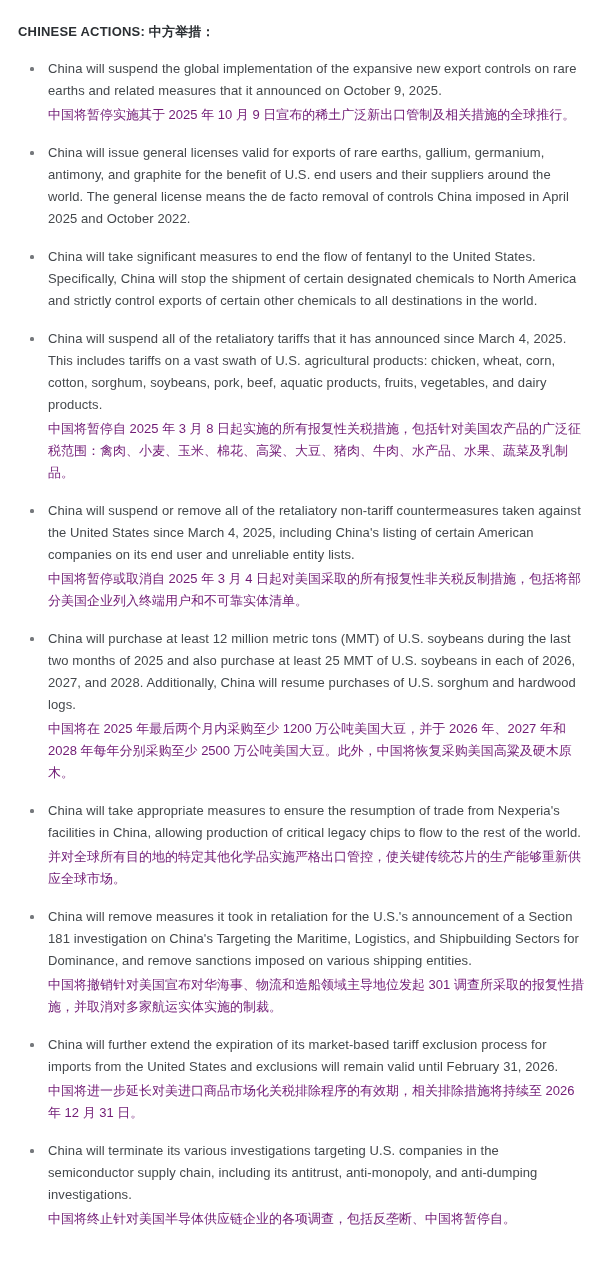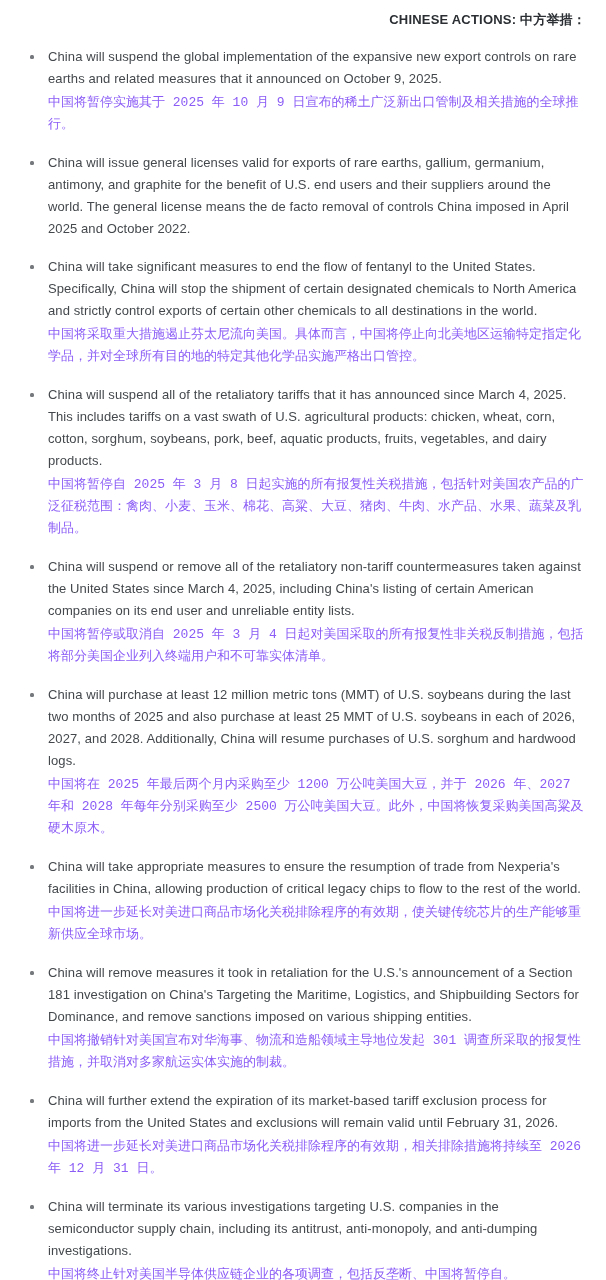--- a/index.html
+++ b/index.html
@@ -15,23 +15,22 @@
     -webkit-font-smoothing: antialiased;
   }
   .doc {
     padding: 10px 20px 14px 18px;
   }
   .doc-heading {
     font-size: 13px;
     font-weight: 700;
     color: #2b2f33;
     letter-spacing: 0.2px;
-    margin: 0 0 16px 0;
+    margin: 12px 0 16px 0;
     line-height: 20px;
-    text-align: right;
   }
   .actions-list {
     list-style: none;
     margin: 0;
     padding: 0;
   }
   .action-item {
     position: relative;
     padding-left: 30px;
     margin: 16px 0 9px 0;
@@ -49,22 +48,21 @@
     margin: 0;
     font-size: 13px;
     line-height: 22px;
   }
   .action-item p.en {
     color: #44484c;
     letter-spacing: 0.1px;
   }
   .action-item p.zh {
     margin-top: 2px;
-    color: #8b5cf6;
-    font-family: Liberation Mono, monospace;
+    color: #701a75;
   }
 </style>
 </head>
 <body>
 
 <main class="doc">
   <h1 class="doc-heading">CHINESE ACTIONS: 中方举措：</h1>
 
   <ul class="actions-list">
     <li class="action-item">
@@ -72,41 +70,40 @@
       <p class="en">China will suspend the global implementation of the expansive new export controls on rare earths and related measures that it announced on October 9, 2025.</p>
       <p class="zh">中国将暂停实施其于 2025 年 10 月 9 日宣布的稀土广泛新出口管制及相关措施的全球推行。</p>
     </li>
     <li class="action-item">
       <span class="bullet"></span>
       <p class="en">China will issue general licenses valid for exports of rare earths, gallium, germanium, antimony, and graphite for the benefit of U.S. end users and their suppliers around the world. The general license means the de facto removal of controls China imposed in April 2025 and October 2022.</p>
     </li>
     <li class="action-item">
       <span class="bullet"></span>
       <p class="en">China will take significant measures to end the flow of fentanyl to the United States. Specifically, China will stop the shipment of certain designated chemicals to North America and strictly control exports of certain other chemicals to all destinations in the world.</p>
-      <p class="zh">中国将采取重大措施遏止芬太尼流向美国。具体而言，中国将停止向北美地区运输特定指定化学品，并对全球所有目的地的特定其他化学品实施严格出口管控。</p>
     </li>
     <li class="action-item">
       <span class="bullet"></span>
       <p class="en">China will suspend all of the retaliatory tariffs that it has announced since March 4, 2025. This includes tariffs on a vast swath of U.S. agricultural products: chicken, wheat, corn, cotton, sorghum, soybeans, pork, beef, aquatic products, fruits, vegetables, and dairy products.</p>
       <p class="zh">中国将暂停自 2025 年 3 月 8 日起实施的所有报复性关税措施，包括针对美国农产品的广泛征税范围：禽肉、小麦、玉米、棉花、高粱、大豆、猪肉、牛肉、水产品、水果、蔬菜及乳制品。</p>
     </li>
     <li class="action-item">
       <span class="bullet"></span>
       <p class="en">China will suspend or remove all of the retaliatory non-tariff countermeasures taken against the United States since March 4, 2025, including China's listing of certain American companies on its end user and unreliable entity lists.</p>
       <p class="zh">中国将暂停或取消自 2025 年 3 月 4 日起对美国采取的所有报复性非关税反制措施，包括将部分美国企业列入终端用户和不可靠实体清单。</p>
     </li>
     <li class="action-item">
       <span class="bullet"></span>
       <p class="en">China will purchase at least 12 million metric tons (MMT) of U.S. soybeans during the last two months of 2025 and also purchase at least 25 MMT of U.S. soybeans in each of 2026, 2027, and 2028.  Additionally, China will resume purchases of U.S. sorghum and hardwood logs.</p>
       <p class="zh">中国将在 2025 年最后两个月内采购至少 1200 万公吨美国大豆，并于 2026 年、2027 年和 2028 年每年分别采购至少 2500 万公吨美国大豆。此外，中国将恢复采购美国高粱及硬木原木。</p>
     </li>
     <li class="action-item">
       <span class="bullet"></span>
       <p class="en">China will take appropriate measures to ensure the resumption of trade from Nexperia's facilities in China, allowing production of critical legacy chips to flow to the rest of the world.</p>
-      <p class="zh">中国将进一步延长对美进口商品市场化关税排除程序的有效期，使关键传统芯片的生产能够重新供应全球市场。</p>
+      <p class="zh">并对全球所有目的地的特定其他化学品实施严格出口管控，使关键传统芯片的生产能够重新供应全球市场。</p>
     </li>
     <li class="action-item">
       <span class="bullet"></span>
       <p class="en">China will remove measures it took in retaliation for the U.S.'s announcement of a Section 181 investigation on China's Targeting the Maritime, Logistics, and Shipbuilding Sectors for Dominance, and remove sanctions imposed on various shipping entities.</p>
       <p class="zh">中国将撤销针对美国宣布对华海事、物流和造船领域主导地位发起 301 调查所采取的报复性措施，并取消对多家航运实体实施的制裁。</p>
     </li>
     <li class="action-item">
       <span class="bullet"></span>
       <p class="en">China will further extend the expiration of its market-based tariff exclusion process for imports from the United States and exclusions will remain valid until February 31, 2026.</p>
       <p class="zh">中国将进一步延长对美进口商品市场化关税排除程序的有效期，相关排除措施将持续至 2026 年 12 月 31 日。</p>

